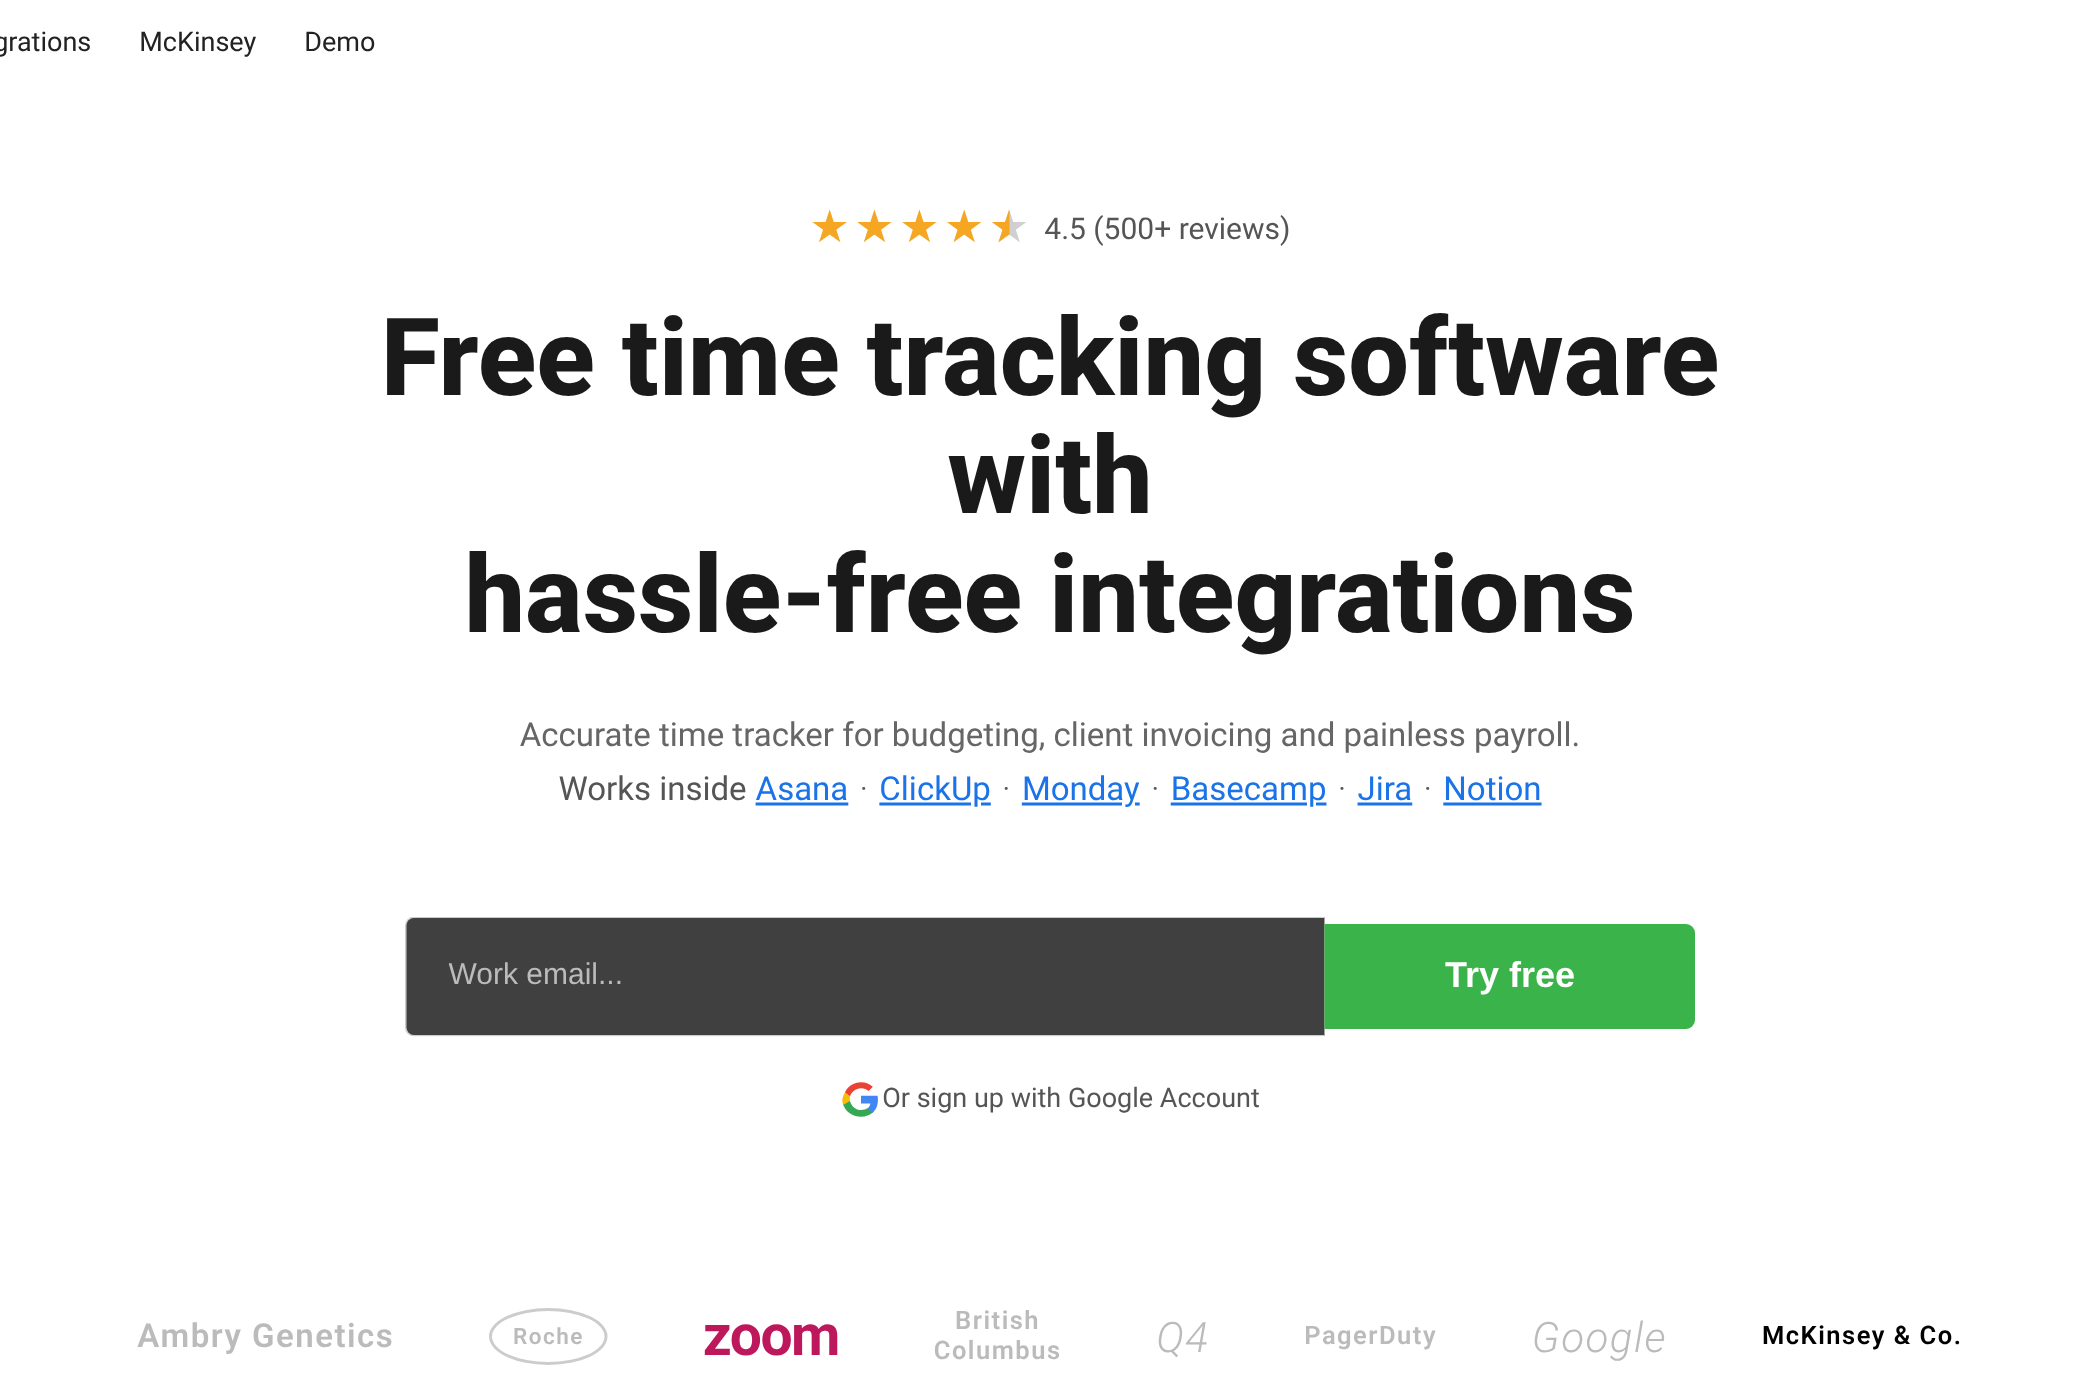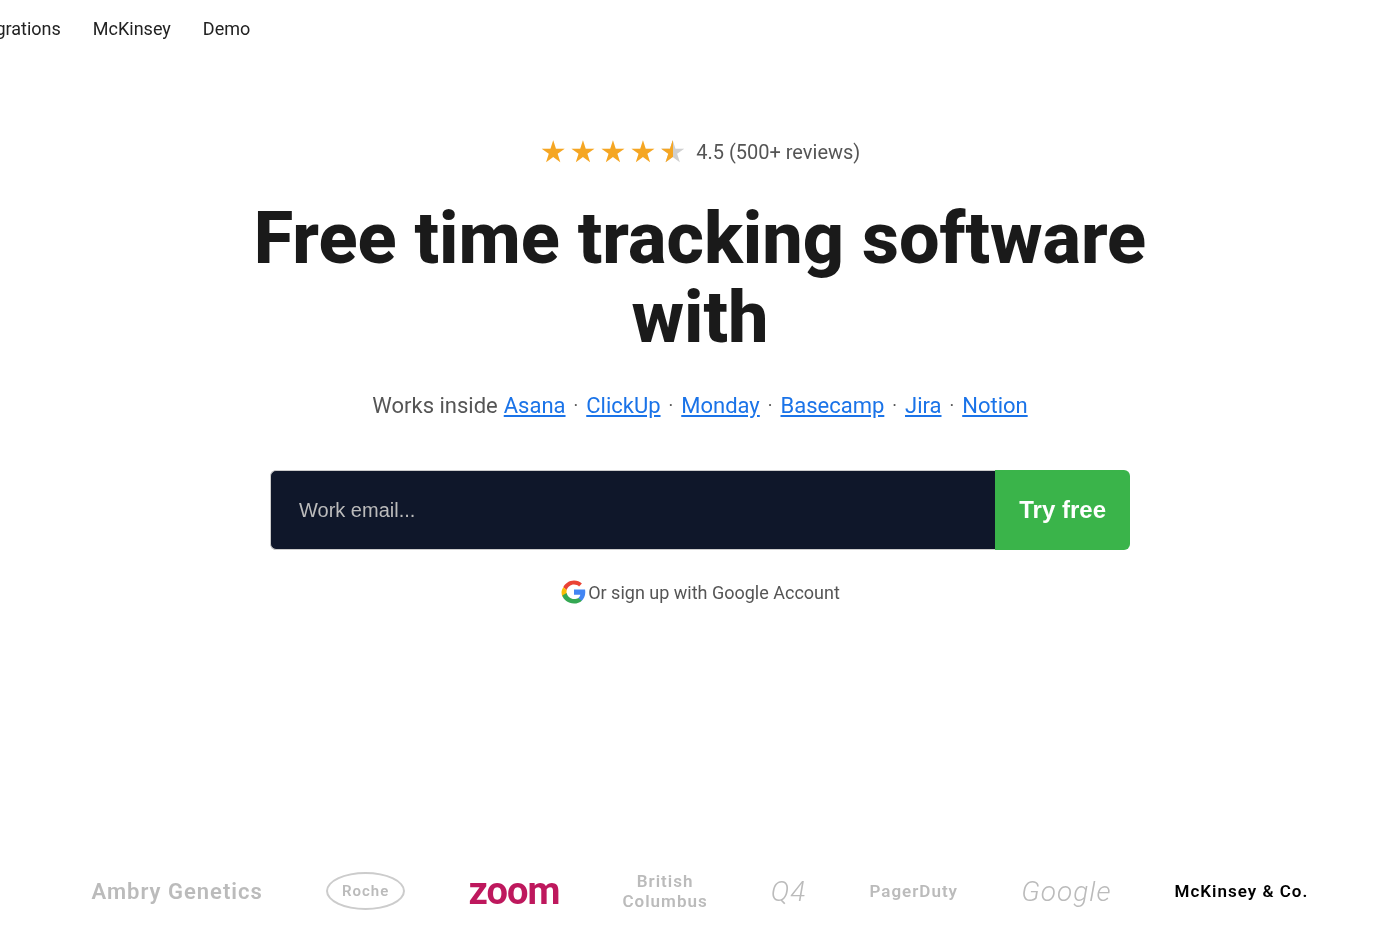--- a/index.html
+++ b/index.html
@@ -113,21 +113,21 @@
       font-size: 22px;
       color: #666;
       line-height: 1.6;
       max-width: 780px;
       margin-bottom: 6px;
     }
 
     .integrations-line {
       font-size: 22px;
       color: #555;
-      margin-bottom: 52px;
+      margin-bottom: 72px;
       display: flex;
       align-items: center;
       gap: 6px;
       flex-wrap: wrap;
       justify-content: center;
     }
 
     .integration-link {
       color: #1a73e8;
       text-decoration: underline;
@@ -153,30 +153,30 @@
     .email-input {
       flex: 1;
       height: 80px;
       border: 1.5px solid #ccc;
       border-right: none;
       border-radius: 6px 0 0 6px;
       font-size: 20px;
       padding: 0 28px;
       color: #999;
       outline: none;
-      background: #0f172a;
+      background: #404040;
     }
 
     .email-input::placeholder {
       color: #bbb;
     }
 
     .try-free-btn {
-      height: 80px;
-      padding: 0 24px;
+      height: 70px;
+      padding: 0 80px;
       background: #3ab44a;
       color: #fff;
       font-size: 24px;
       font-weight: 600;
       border: none;
       border-radius: 0 6px 6px 0;
       cursor: pointer;
       white-space: nowrap;
     }
 
@@ -287,22 +287,24 @@
         <span class="star">★</span>
         <span class="star">★</span>
         <span class="star">★</span>
         <span class="star-half"></span>
       </div>
       <span class="rating-text">4.5 (500+ reviews)</span>
     </div>
 
     <h1 class="hero-title">
       <span>Free time tracking software with</span><br>
+      <span>hassle-free integrations</span>
     </h1>
 
+    <p class="hero-subtitle">Accurate time tracker for budgeting, client invoicing and painless payroll.</p>
 
     <div class="integrations-line">
       <span>Works inside</span>
       <a class="integration-link">Asana</a>
       <span class="dot-separator">·</span>
       <a class="integration-link">ClickUp</a>
       <span class="dot-separator">·</span>
       <a class="integration-link">Monday</a>
       <span class="dot-separator">·</span>
       <a class="integration-link">Basecamp</a>

